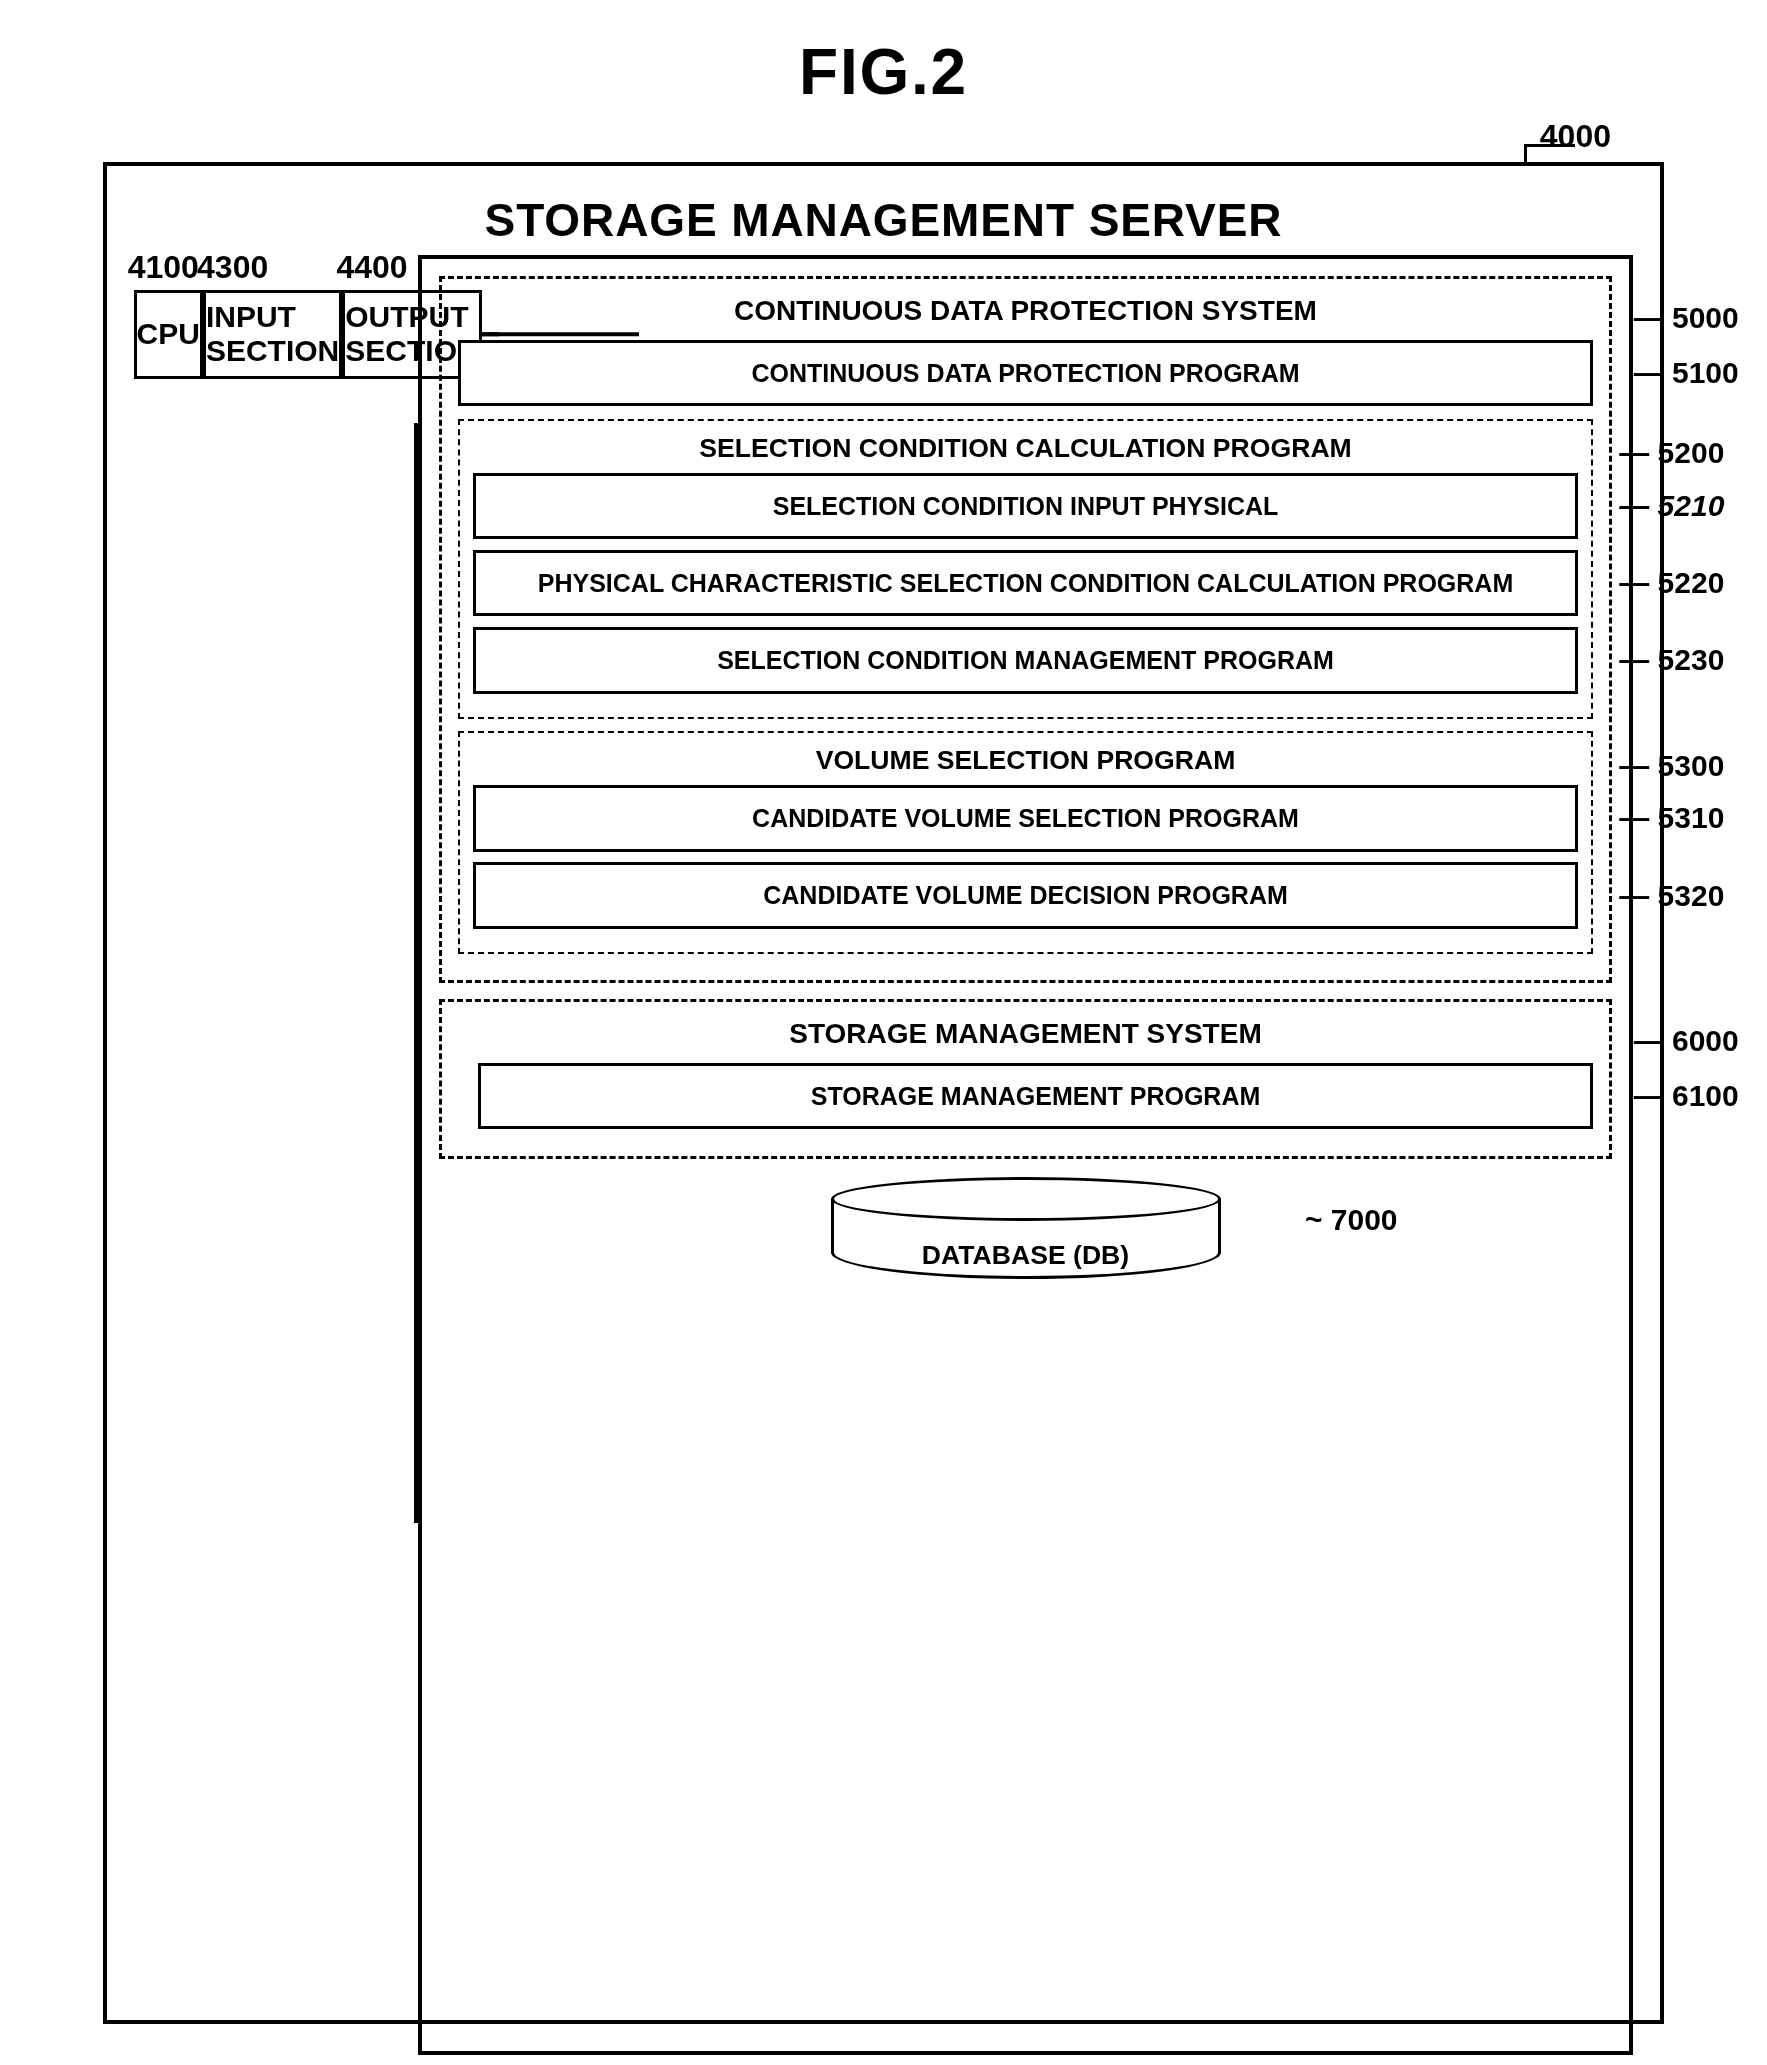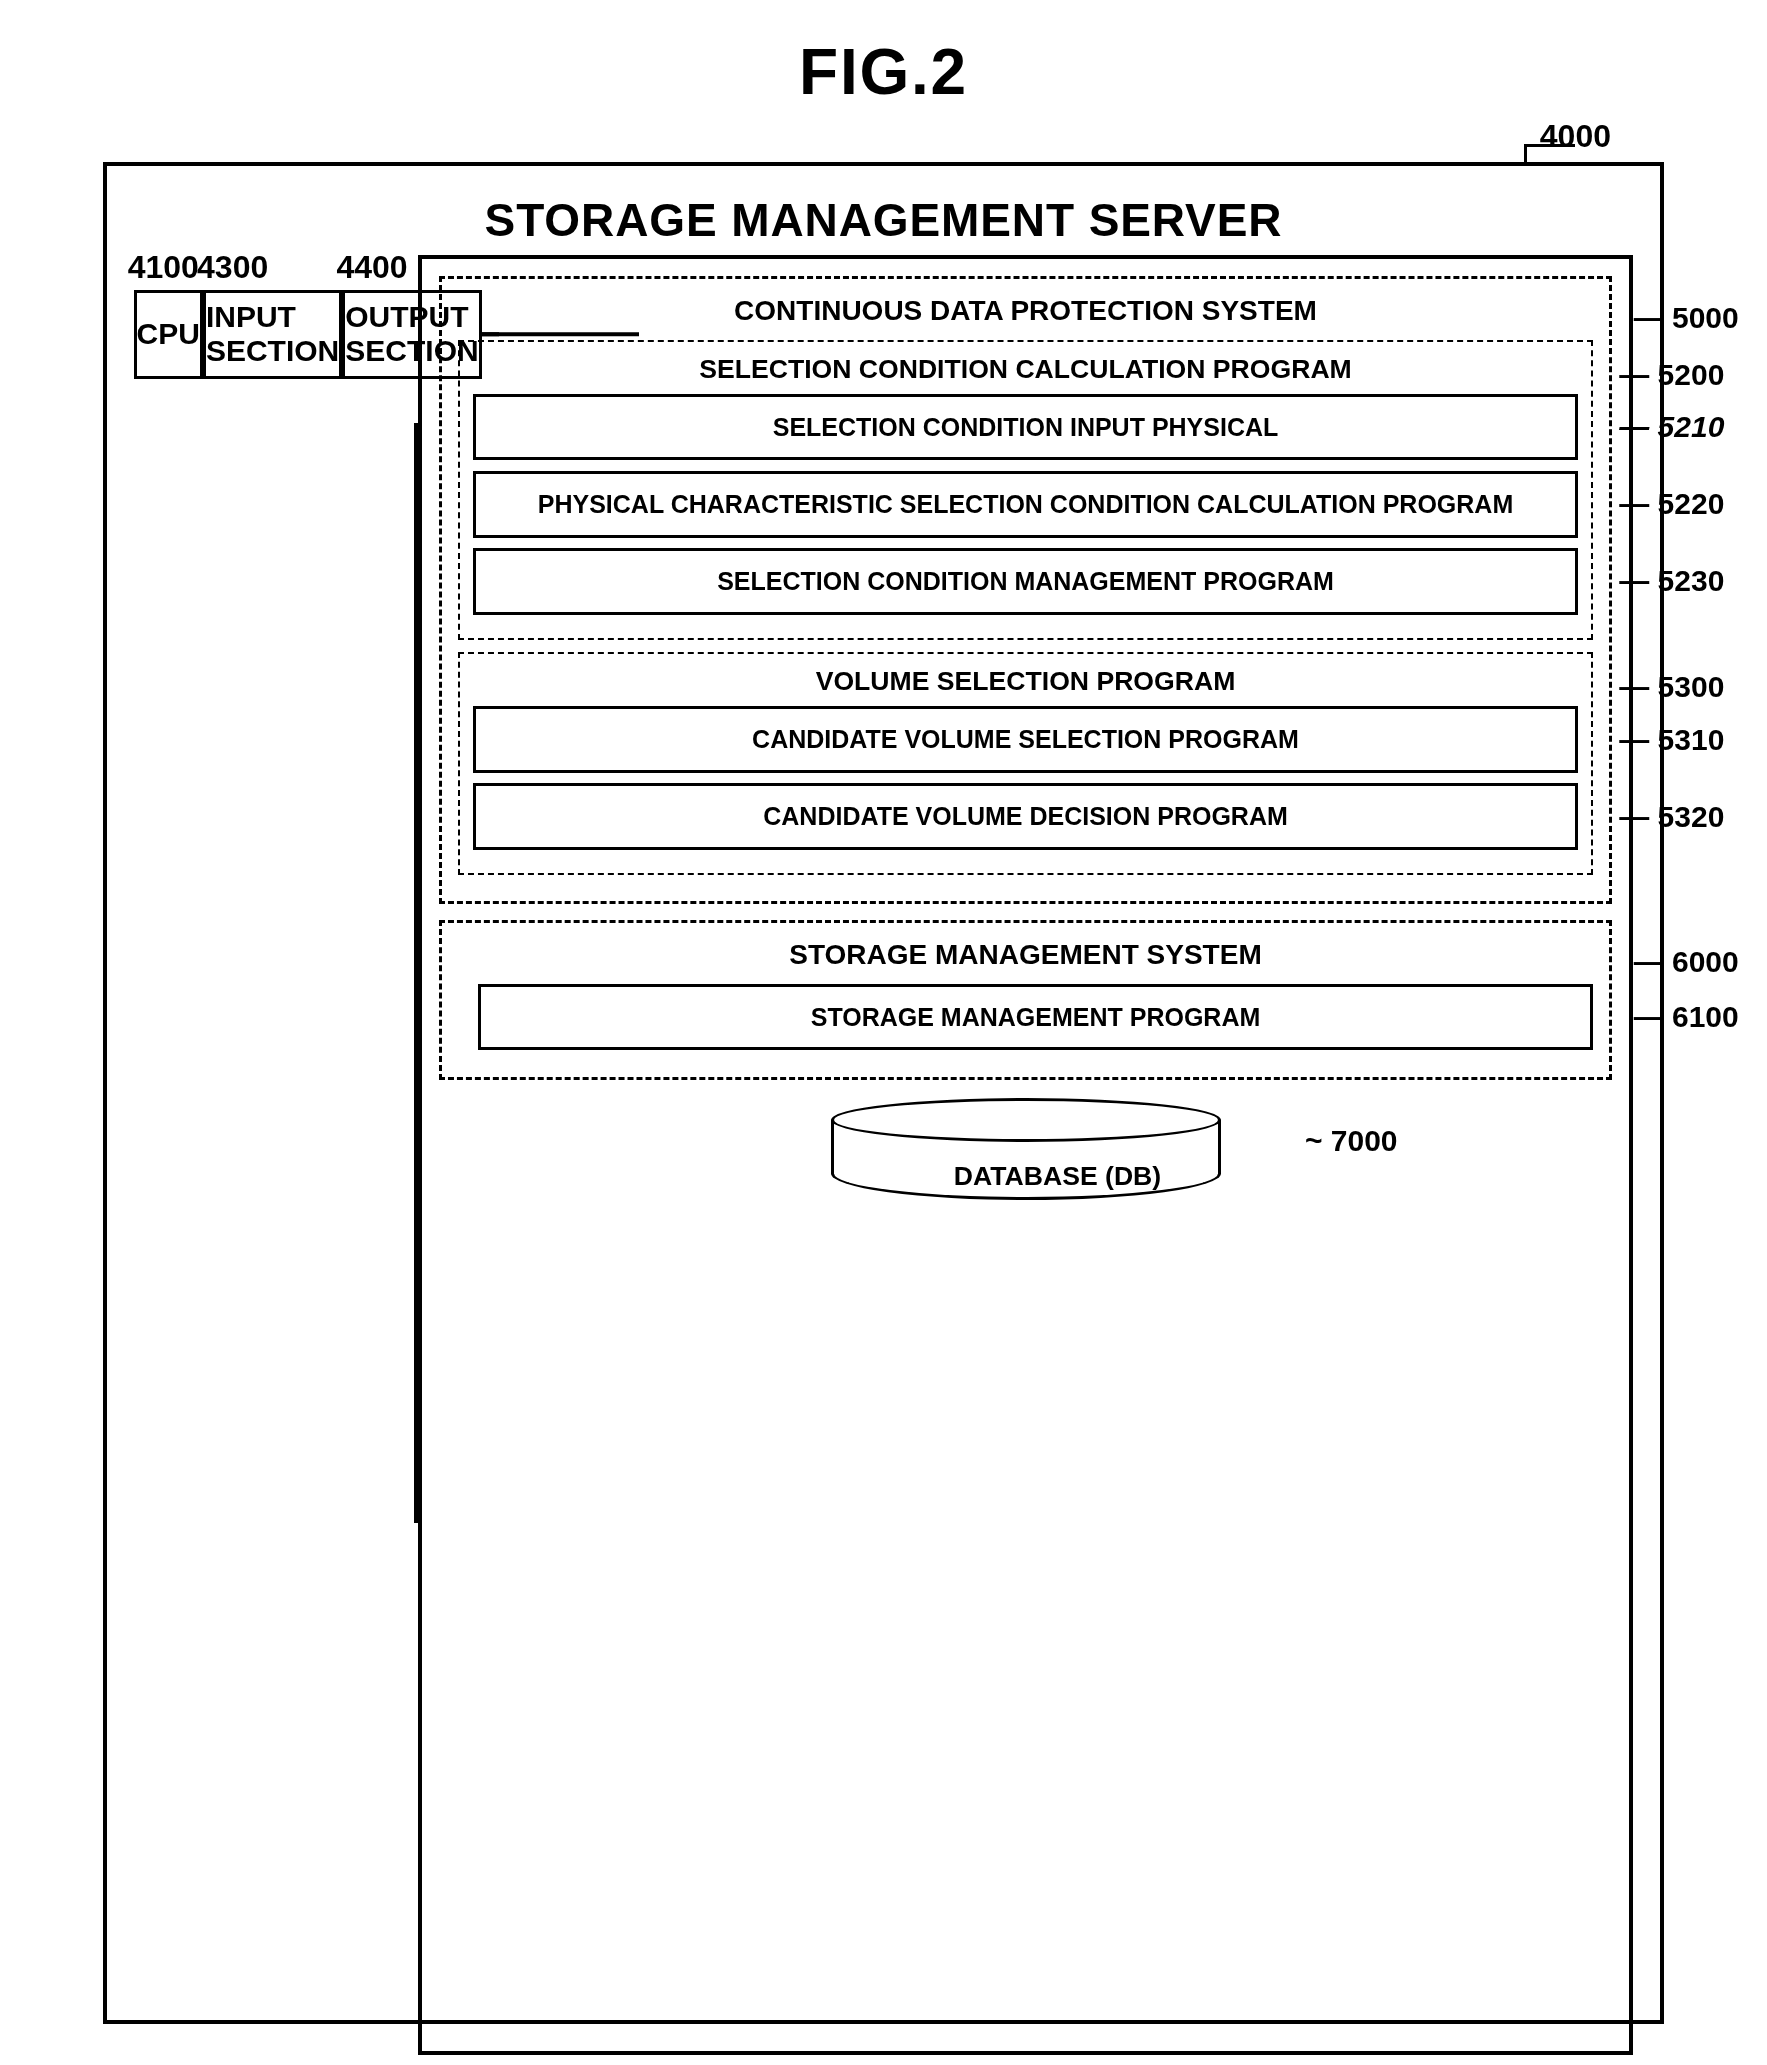--- a/index.html
+++ b/index.html
@@ -215,21 +215,20 @@
     .db-label {
       position: absolute;
       top: 50%;
       left: 50%;
       transform: translate(-50%, -50%);
       font-size: 26.6px;
       font-weight: bold;
       z-index: 3;
       white-space: nowrap;
       margin-top: 10.6px;
-      margin-left: 32px;
     }
   </style>
 </head>
 <body>
 
 <div class="page">
 
   <div class="fig-title">FIG.2</div>
 
   <div style="position:relative; width:1561px;">
@@ -278,20 +277,26 @@
         <div class="memory-box">
 
 
           <div class="cdp-system-box">
 
             <div style="position:relative; margin-bottom:12.4px;">
               <div class="section-label">CONTINUOUS DATA PROTECTION SYSTEM</div>
               <div style="position:absolute; top:5.3px; right:-146px; font-size:30px; font-weight:bold; white-space:nowrap; font-family:Arial;">— 5000</div>
             </div>
 
+            <div style="position:relative; margin-bottom:12.4px;">
+              <div class="program-box">
+                <span>CONTINUOUS DATA PROTECTION PROGRAM</span>
+              </div>
+              <div style="position:absolute; top:50%; right:-146px; transform:translateY(-50%); font-size:30px; font-weight:bold; white-space:nowrap; font-family:Arial;">— 5100</div>
+            </div>
 
             <div class="sub-section-box" style="position:relative; margin-bottom:12.4px;">
               <div style="position:relative; margin-bottom:8.9px;">
                 <div class="sub-section-label">SELECTION CONDITION CALCULATION PROGRAM</div>
                 <div style="position:absolute; top:3.5px; right:-146px; font-size:30px; font-weight:bold; white-space:nowrap; font-family:Arial;">— 5200</div>
               </div>
 
               <div style="position:relative; margin-bottom:8.9px;">
                 <div class="program-box">
                   <span>SELECTION CONDITION INPUT PHYSICAL</span>

